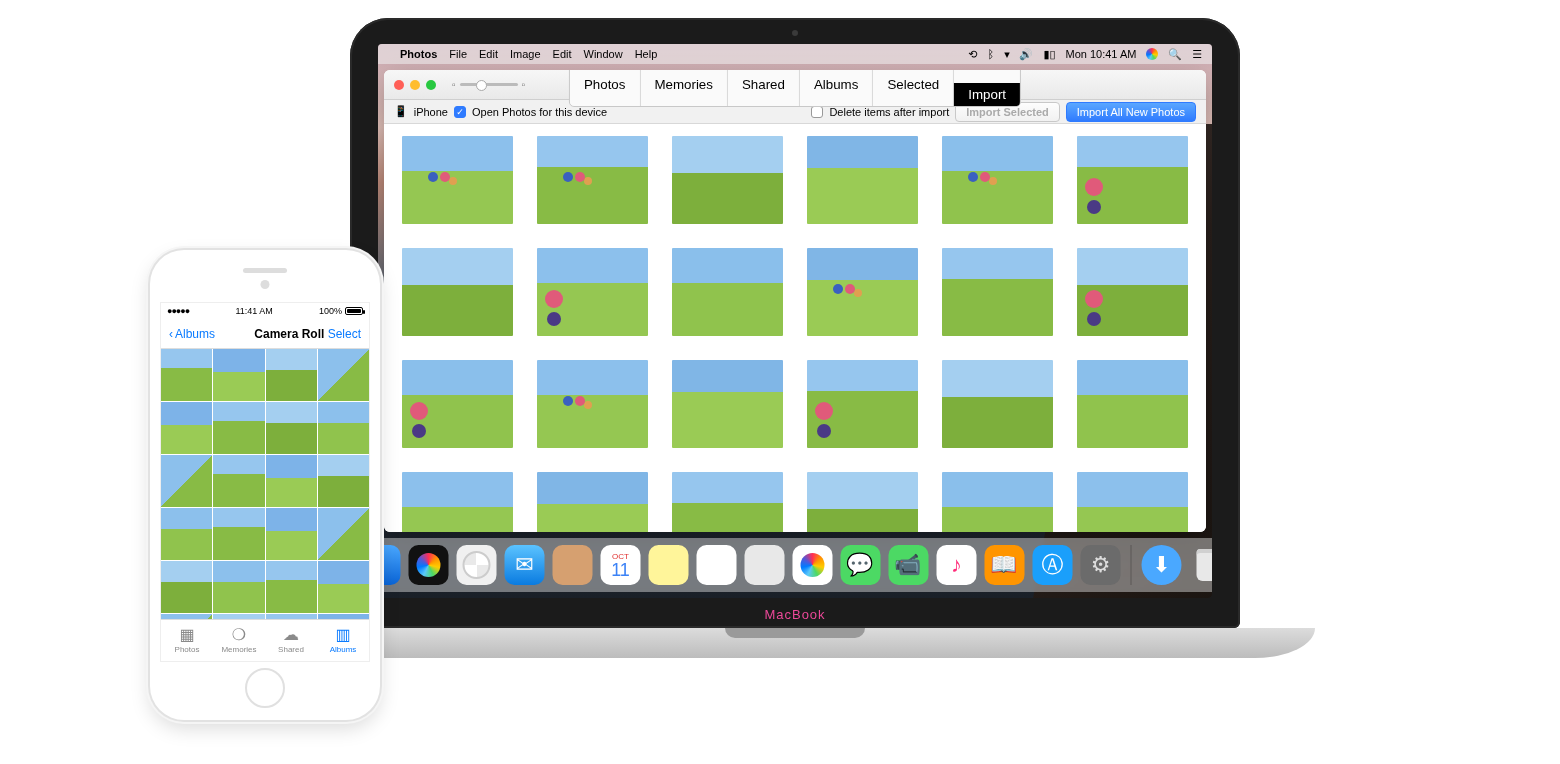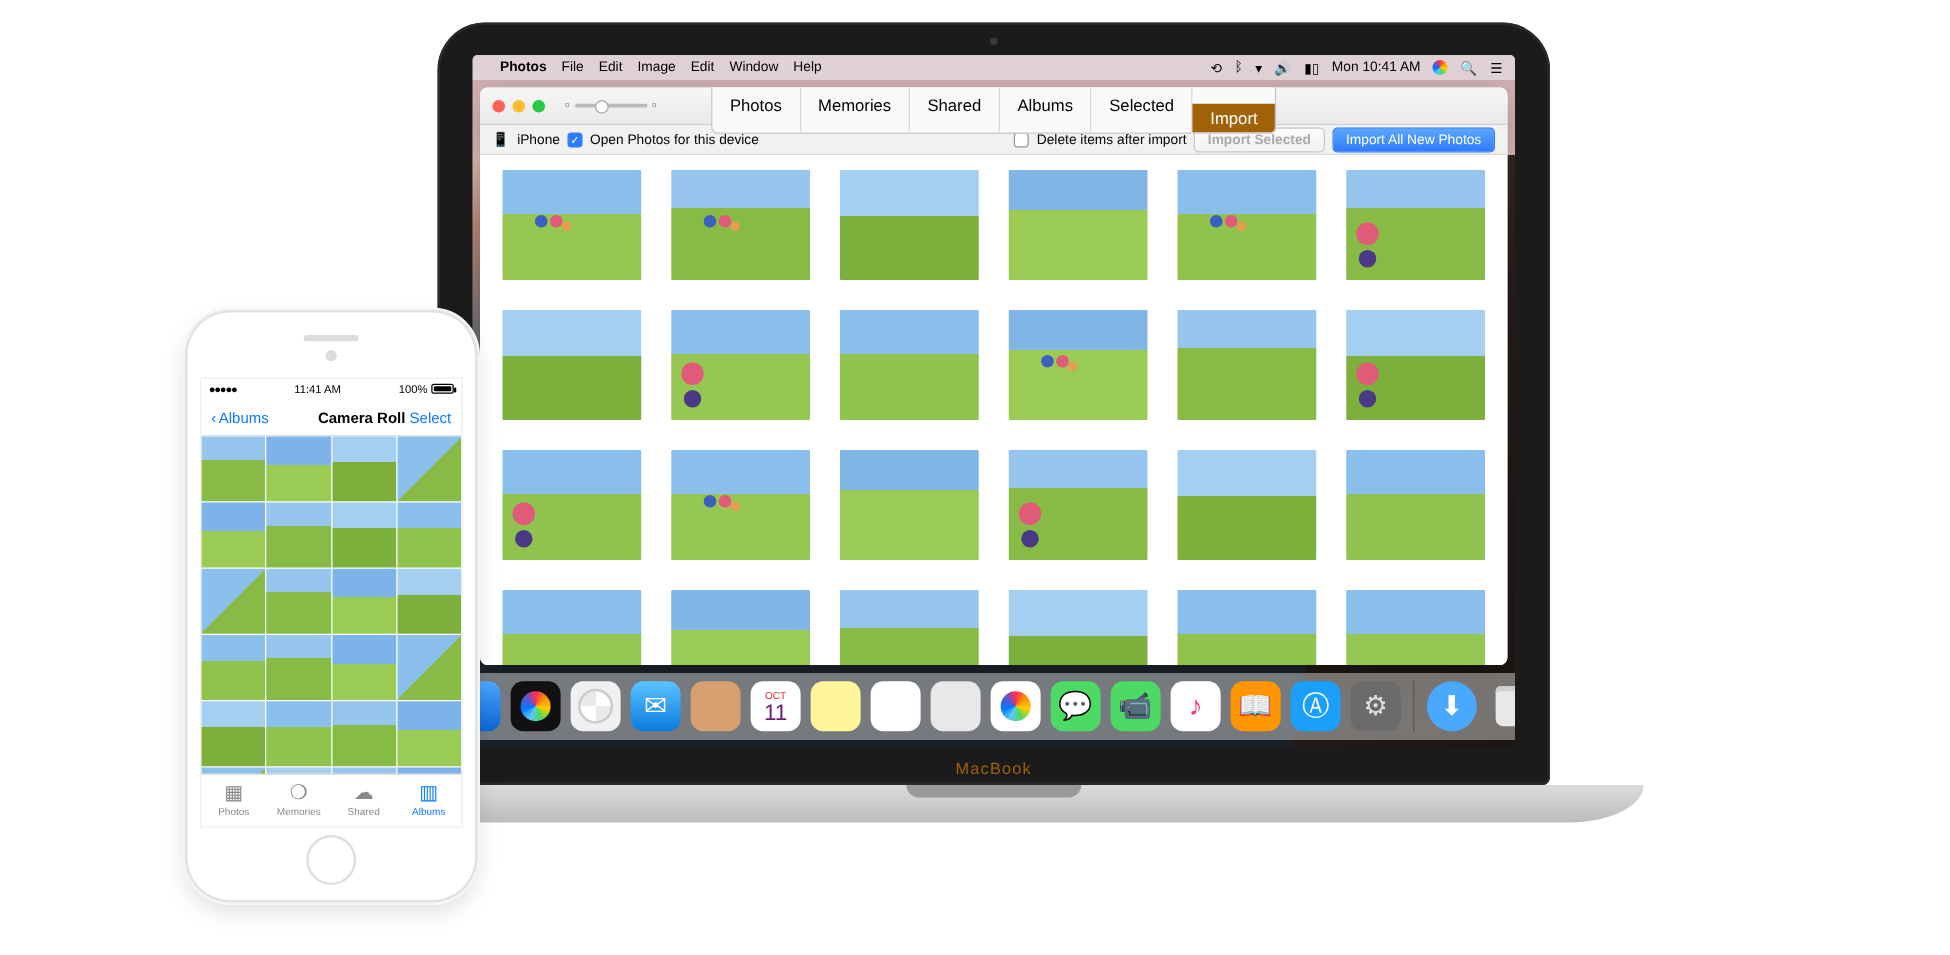--- a/index.html
+++ b/index.html
@@ -40,21 +40,21 @@
     background: linear-gradient(#dcdcdc,#bcbcbc);
     border-radius: 0 0 60px 60px / 0 0 30px 30px;
     position: relative;
   }
   .macbook-notch {
     position:absolute; top:0; left:50%; transform:translateX(-50%);
     width:140px; height:10px; background:#9a9a9a; border-radius:0 0 10px 10px;
   }
   .macbook-label {
     position:absolute; bottom:36px; left:50%; transform:translateX(-50%);
-    color:#a16207; font-size:13px; letter-spacing:1px;
+    color:#ec4899; font-size:13px; letter-spacing:1px;
   }
 
   
   .menubar {
     position:absolute; top:0; left:0; right:0; height:20px;
     background: rgba(240,240,240,0.55);
     display:flex; align-items:center; padding:0 10px;
     font-size:11px; color:#000;
     z-index:5;
   }
@@ -71,21 +71,21 @@
     border-radius:12px; padding:6px 10px; display:flex; gap:8px; align-items:center;
     z-index:5; backdrop-filter: blur(2px);
   }
   .dock-item { width:40px; height:40px; border-radius:10px; display:flex; align-items:center; justify-content:center; font-size:22px; }
   .dock-sep { width:1px; height:40px; background:rgba(0,0,0,0.25); margin:0 2px;}
   .di-finder{background:linear-gradient(#4aa8ff,#0a64d6);} 
   .di-safari{background:#f0f0f0;} .di-safari span{width:28px;height:28px;border-radius:50%;background:conic-gradient(#fff 0 25%,#e9e9e9 0 50%,#fff 0 75%,#e9e9e9 0); border:2px solid #ccc; position:relative;}
   .di-mail{background:linear-gradient(#5bc3ff,#0a7be0); color:#fff;}
   .di-contacts{background:#d6a070;}
   .di-calendar{background:#fff; flex-direction:column; font-size:8px; color:#e03030;}
-  .di-calendar .daynum{color:#701a75; font-size:18px; font-weight:300; line-height:1;}
+  .di-calendar .daynum{color:#3b82f6; font-size:18px; font-weight:300; line-height:1;}
   .di-notes{background:#fff59a;}
   .di-reminders{background:#fff;}
   .di-maps{background:#e8e8e8;}
   .di-photos{background:#fff;} .di-photos span{width:24px;height:24px;border-radius:50%;background:conic-gradient(#ff2d55,#ff9500,#ffcc00,#4cd964,#5ac8fa,#007aff,#5856d6,#ff2d55);}
   .di-messages{background:#4cd964; color:#fff;}
   .di-facetime{background:#4cd964; color:#fff;}
   .di-itunes{background:#fff; color:#ff2d7a;}
   .di-ibooks{background:#ff9500; color:#fff;}
   .di-appstore{background:#1a9ffb; color:#fff;}
   .di-prefs{background:#6b6b6b; color:#ddd;}
@@ -113,21 +113,21 @@
   .zoom-ctl{display:flex;align-items:center;gap:4px;margin-left:8px;font-size:10px;color:#666;}
   .zoom-ctl .track{width:58px;height:3px;background:#bbb;border-radius:2px;position:relative;}
   .zoom-ctl .track::after{content:"";position:absolute;left:16px;top:-3px;width:9px;height:9px;border-radius:50%;background:#fff;border:1px solid #aaa;}
   .seg {
     position:absolute; left:50%; transform:translateX(-50%);
     display:flex; border:1px solid #c8c8c8; border-radius:5px; overflow:hidden;
     font-size:11px; background:#fafafa;
   }
   .seg button{border:none;background:transparent;padding:4px 14px;cursor:pointer;border-right:1px solid #d8d8d8;}
   .seg button:last-child{border-right:none;}
-  .seg button.active{background:#a16207;color:#fff;margin-top:20px;}
+  .seg button.active{background:#000000;color:#fff;margin-top:20px;}
   .win-toolbar2{
     height:24px; background:#f1f1f1; border-bottom:1px solid #d8d8d8;
     display:flex; align-items:center; padding:0 10px; font-size:11px; gap:6px;
   }
   .win-toolbar2 .spacer{flex:1;}
   .chk{width:12px;height:12px;border:1px solid #999;border-radius:3px;display:inline-flex;align-items:center;justify-content:center;background:#fff;}
   .chk.checked{background:#2f7bff;border-color:#2f7bff;color:#fff;font-size:9px;}
   .btn{border:1px solid #c8c8c8;background:linear-gradient(#fdfdfd,#f1f1f1);border-radius:4px;padding:3px 10px;font-size:11px;cursor:pointer;}
   .btn.disabled{color:#aaa;font-weight:bold;}
   .btn.primary{background:linear-gradient(#5aa7ff,#2f7bff);color:#fff;border-color:#2f7bff;}

